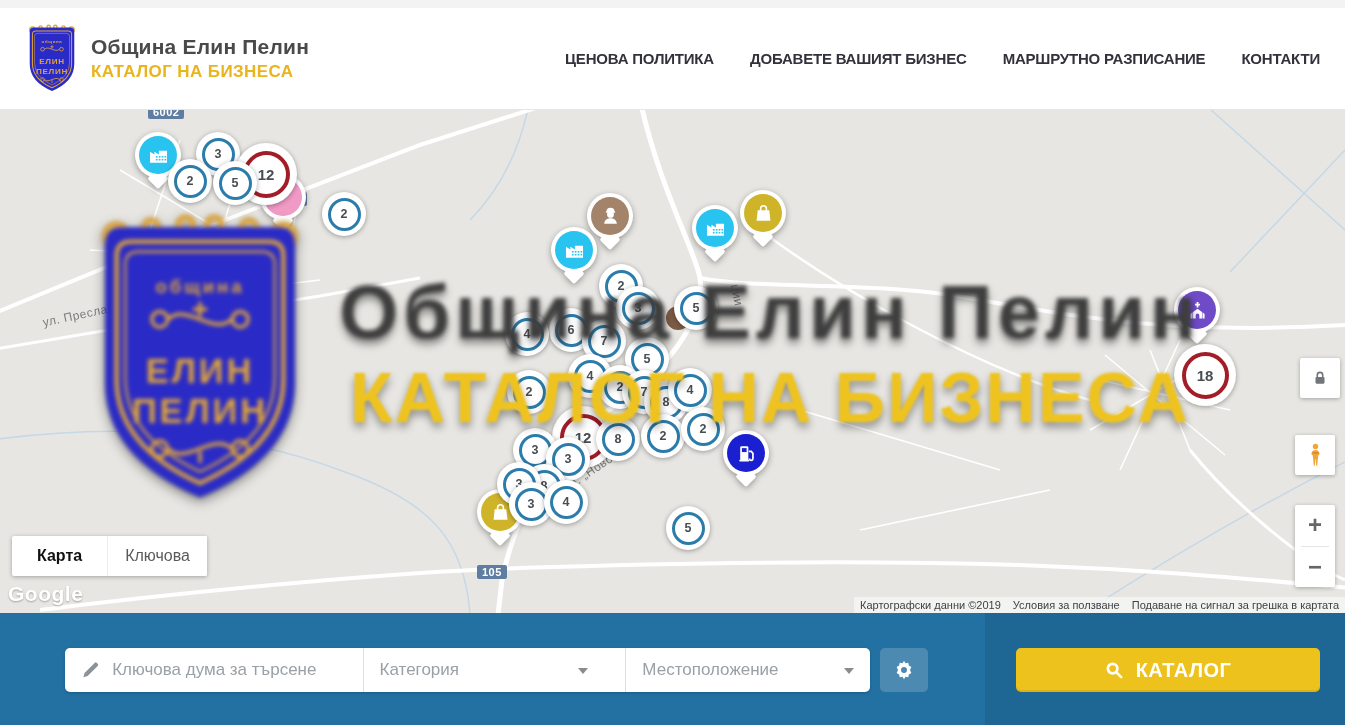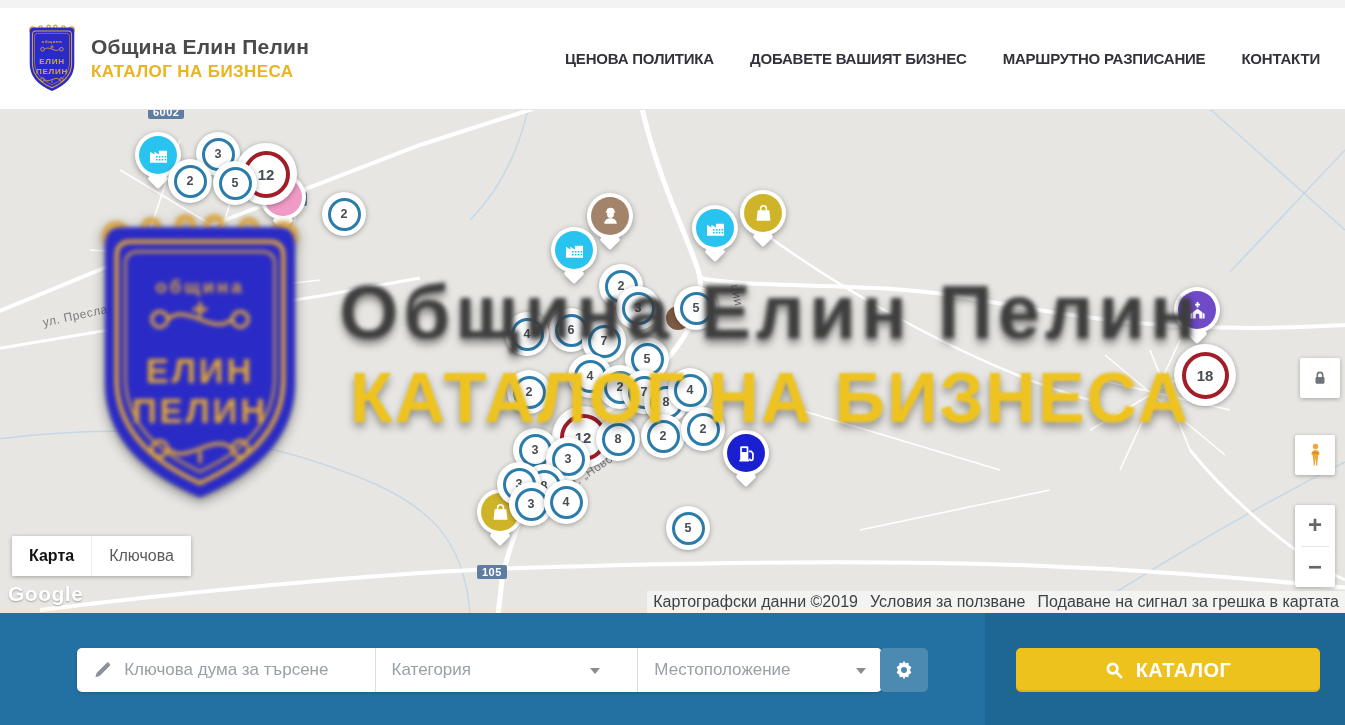--- a/index.html
+++ b/index.html
@@ -35,40 +35,40 @@
   .cluster.big .ring{width:47px;height:47px;border-width:4px;font-size:15px;}
 
   
   .watermark{position:absolute;left:0;top:0;width:100%;height:100%;z-index:5;pointer-events:none;}
   .wm-crest{position:absolute;left:85px;top:100px;width:230px;height:302px;filter:blur(2px) drop-shadow(0 4px 6px rgba(0,0,0,.45));}
   .wm-title{position:absolute;left:320px;top:158px;width:900px;text-align:center;font-size:76px;font-weight:700;color:#3e3e3e;letter-spacing:5px;filter:blur(2.2px);text-shadow:0 5px 7px rgba(0,0,0,.45);white-space:nowrap;}
   .wm-subtitle{position:absolute;left:325px;top:248px;width:890px;text-align:center;font-size:70px;font-weight:700;color:#eec31f;letter-spacing:2px;filter:blur(1.2px);text-shadow:0 5px 8px rgba(0,0,0,.4);white-space:nowrap;}
 
   
   .maptype{position:absolute;left:12px;top:426px;height:40px;display:flex;background:#fff;border-radius:2px;box-shadow:0 1px 4px rgba(0,0,0,.3);z-index:6;overflow:hidden;}
-  .maptype .mt{padding:0 17px;display:flex;align-items:center;font-size:16px;cursor:pointer;background:#fff;}
+  .maptype .mt{padding:0 17px;display:flex;align-items:center;font-size:16px;cursor:pointer;background:#fff;margin-left:8px;}
   .mt-map{font-weight:700;color:#121212;}
   .mt-sat{color:#5b5b5b;border-left:1px solid #ececec;}
   .google-logo{position:absolute;left:8px;top:472px;font-size:21px;font-weight:700;color:#fff;letter-spacing:.5px;text-shadow:0 1px 2px rgba(0,0,0,.3);z-index:6;cursor:pointer;}
   .attribution{position:absolute;right:0;bottom:0;display:flex;z-index:6;}
-  .attribution .attr{font-size:16px;color:#3d4246;background:rgba(245,245,245,.85);padding:2px 6px;white-space:nowrap;}
+  .attribution .attr{font-size:11px;color:#3d4246;background:rgba(245,245,245,.85);padding:2px 6px;white-space:nowrap;}
   .attribution .attr.link{cursor:pointer;}
   .ctl{position:absolute;background:#fff;box-shadow:0 1px 4px rgba(0,0,0,.3);border-radius:2px;z-index:6;display:flex;align-items:center;justify-content:center;cursor:pointer;}
   .ctl-lock{left:1300px;top:248px;width:40px;height:40px;}
   .ctl-lock svg{width:18px;height:18px;}
   .ctl-pegman{left:1295px;top:325px;width:40px;height:40px;}
   .ctl-pegman svg{width:17px;height:27px;}
   .zoomctl{position:absolute;left:1295px;top:395px;width:40px;height:82px;background:#fff;box-shadow:0 1px 4px rgba(0,0,0,.3);border-radius:2px;z-index:6;display:flex;flex-direction:column;}
   .zoomctl .zbtn{flex:1;display:flex;align-items:center;justify-content:center;font-size:24px;font-weight:700;color:#666;cursor:pointer;}
   .zoomctl .zdiv{height:1px;background:#e6e6e6;margin:0 6px;}
 
   
   .searchbar{position:absolute;left:0;top:613px;width:1345px;height:112px;background:#2271a2;z-index:30;}
   .searchbar .darker{position:absolute;right:0;top:0;width:360px;height:100%;background:rgba(0,20,40,.10);}
-  .sgroup{position:absolute;left:77px;top:35px;width:805px;height:44px;background:#fff;border-radius:5px;display:flex;box-shadow:0 1px 3px rgba(0,0,0,.2);}
+  .sgroup{position:absolute;left:65px;top:35px;width:805px;height:44px;background:#fff;border-radius:5px;display:flex;box-shadow:0 1px 3px rgba(0,0,0,.2);}
   .sfield{display:flex;align-items:center;gap:12px;padding:0 16px;position:relative;}
   .sfield + .sfield{border-left:1px solid #dedede;}
   .sf-keyword{width:292px;}
   .sf-keyword input{border:none;outline:none;width:100%;font-size:17px;color:#333;font-family:"Liberation Sans",sans-serif;background:transparent;}
   .sf-keyword input::placeholder{color:#9aa0a6;}
   .sf-select{cursor:pointer;margin-left:21px;}
   .sf-cat{width:255px;}
   .sf-loc{width:258px;}
   .sf-select .val{font-size:17px;color:#9aa0a6;}
   .chev{position:absolute;right:16px;top:50%;margin-top:-2px;width:0;height:0;border-left:5px solid transparent;border-right:5px solid transparent;border-top:6px solid #8b8b8b;}

